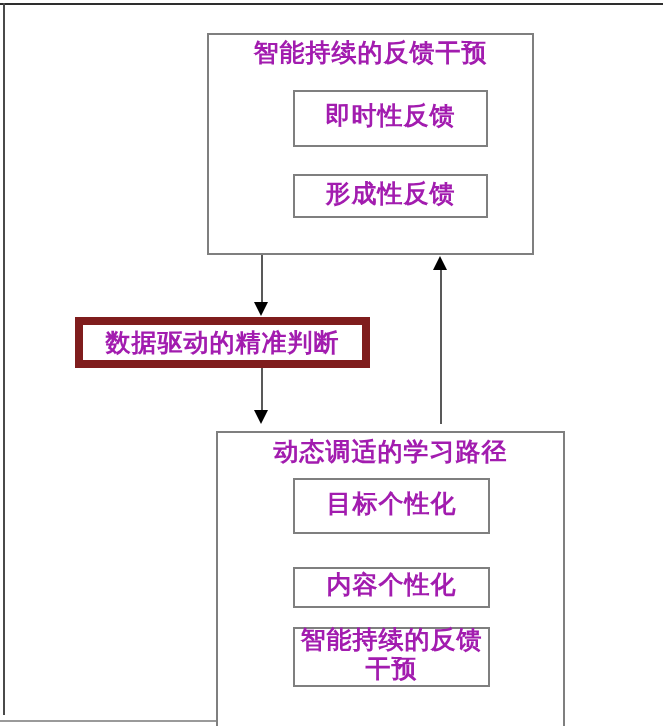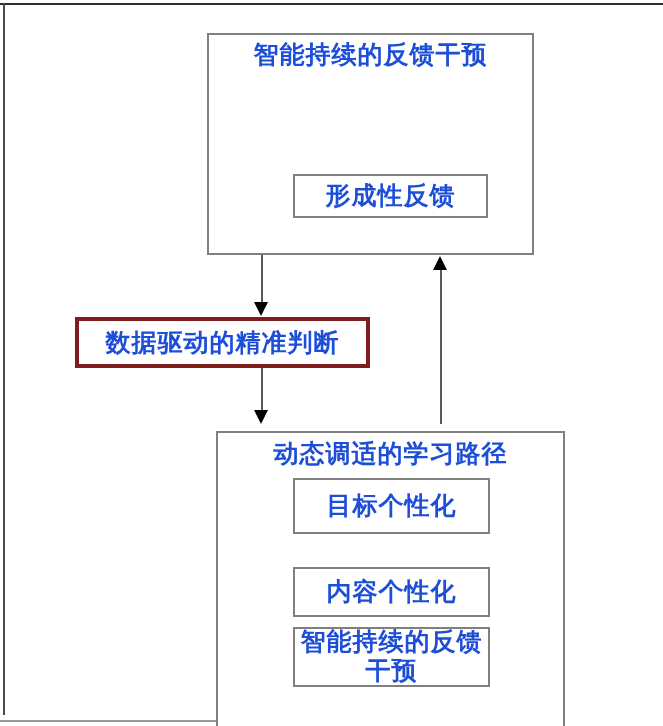--- a/index.html
+++ b/index.html
@@ -5,22 +5,22 @@
   html, body {
     margin: 0;
     padding: 0;
     background: #ffffff;
   }
   #canvas {
     position: relative;
     width: 663px;
     height: 726px;
     background: #ffffff;
-    font-family: Liberation Serif, serif;
-    color: #1d4ed8;
+    font-family: Liberation Mono, monospace;
+    color: #a21caf;
     overflow: hidden;
   }
 
   
   .frame-top    { position:absolute; left:0;   top:3px;   width:663px; height:2px;  background:#2e2e2e; }
   .frame-left   { position:absolute; left:3px; top:3px;   width:2px;   height:712px; background:#4a4a4a; }
   .frame-bottom { position:absolute; left:0;   top:720px; width:560px; height:2px;  background:#9a9a9a; }
 
   
   .group-box {
@@ -60,33 +60,33 @@
     letter-spacing: 1px;
     line-height: 1.15;
     padding: 0 4px;
   }
   #box-immediate { left:293px; top:90px;  width:195px; height:57px; }
   #box-formative { left:293px; top:174px; width:195px; height:44px; }
 
   #mid-box {
     position: absolute;
     left:75px; top:317px; width:295px; height:51px;
-    border: 4px solid #7f1d1d;
+    border: 8px solid #7f1d1d;
     background: #ffffff;
     box-sizing: border-box;
     display: flex;
     align-items: center;
     justify-content: center;
     font-size: 25px;
     font-weight: bold;
     letter-spacing: 1px;
   }
 
   #box-goal    { left:293px; top:478px; width:197px; height:56px; }
-  #box-content { left:293px; top:567px; width:197px; height:50px; }
+  #box-content { left:293px; top:567px; width:197px; height:41px; }
   #box-method  { left:293px; top:627px; width:197px; height:60px; }
 
   
   .arrow-line {
     position: absolute;
     width: 2px;
     background: #595959;
   }
   .arrow-head-down {
     position: absolute;
@@ -114,20 +114,23 @@
 
 <div id="canvas">
 
   <div class="frame-top"></div>
   <div class="frame-left"></div>
   <div class="frame-bottom"></div>
 
   <div id="top-box" class="group-box">
     <div class="group-title">智能持续的反馈干预</div>
   </div>
+  <div id="box-immediate" class="leaf-box">
+    <span>即时性反馈</span>
+  </div>
   <div id="box-formative" class="leaf-box">
     <span>形成性反馈</span>
   </div>
 
   <div id="arrow1-line" class="arrow-line"></div>
   <div id="arrow1-head" class="arrow-head-down"></div>
 
   <div id="mid-box">
     <span>数据驱动的精准判断</span>
   </div>

